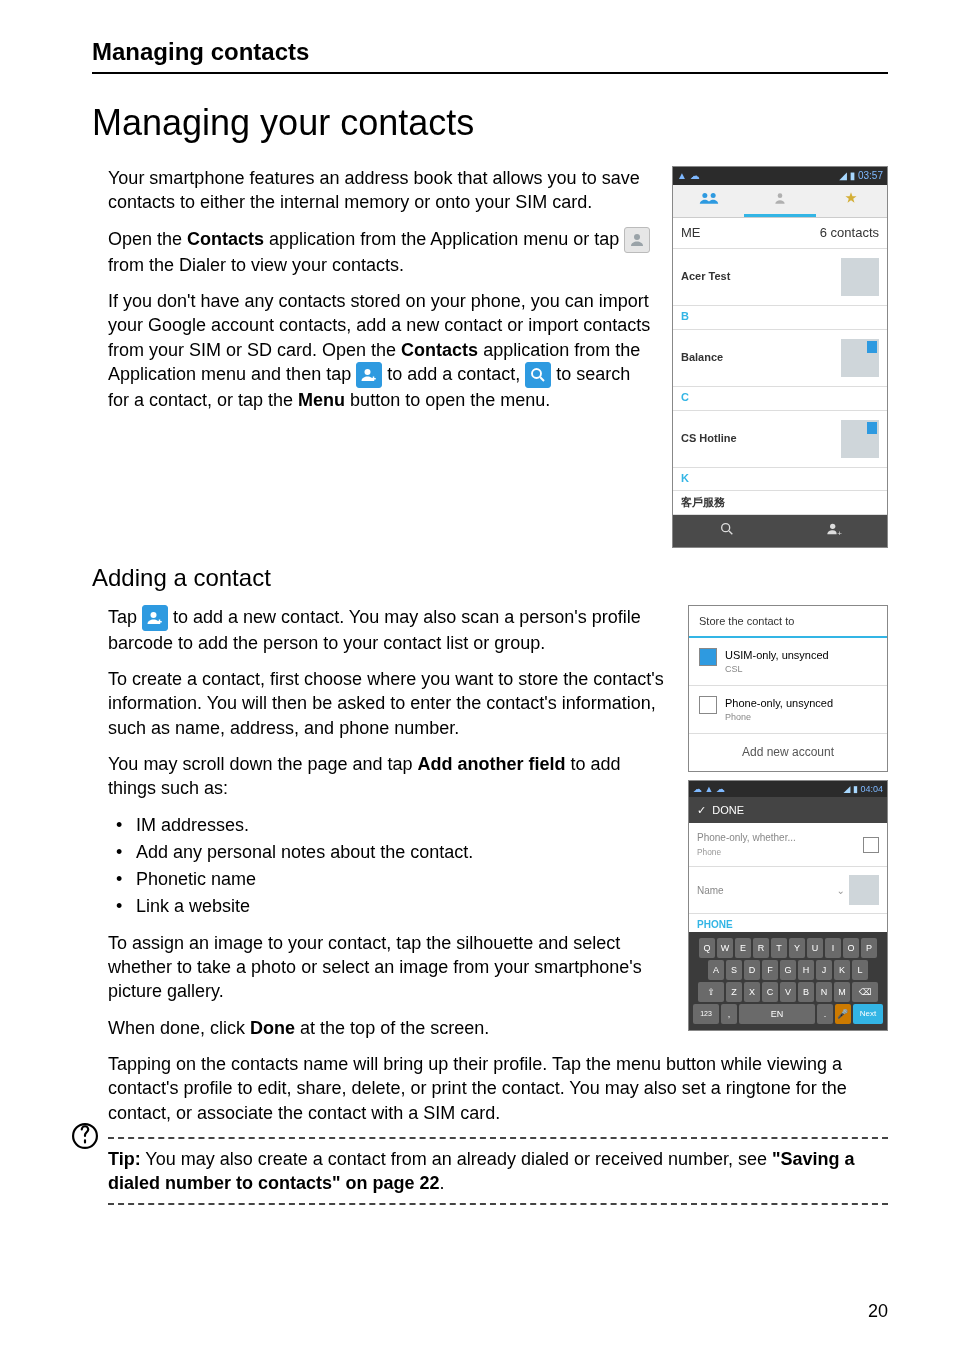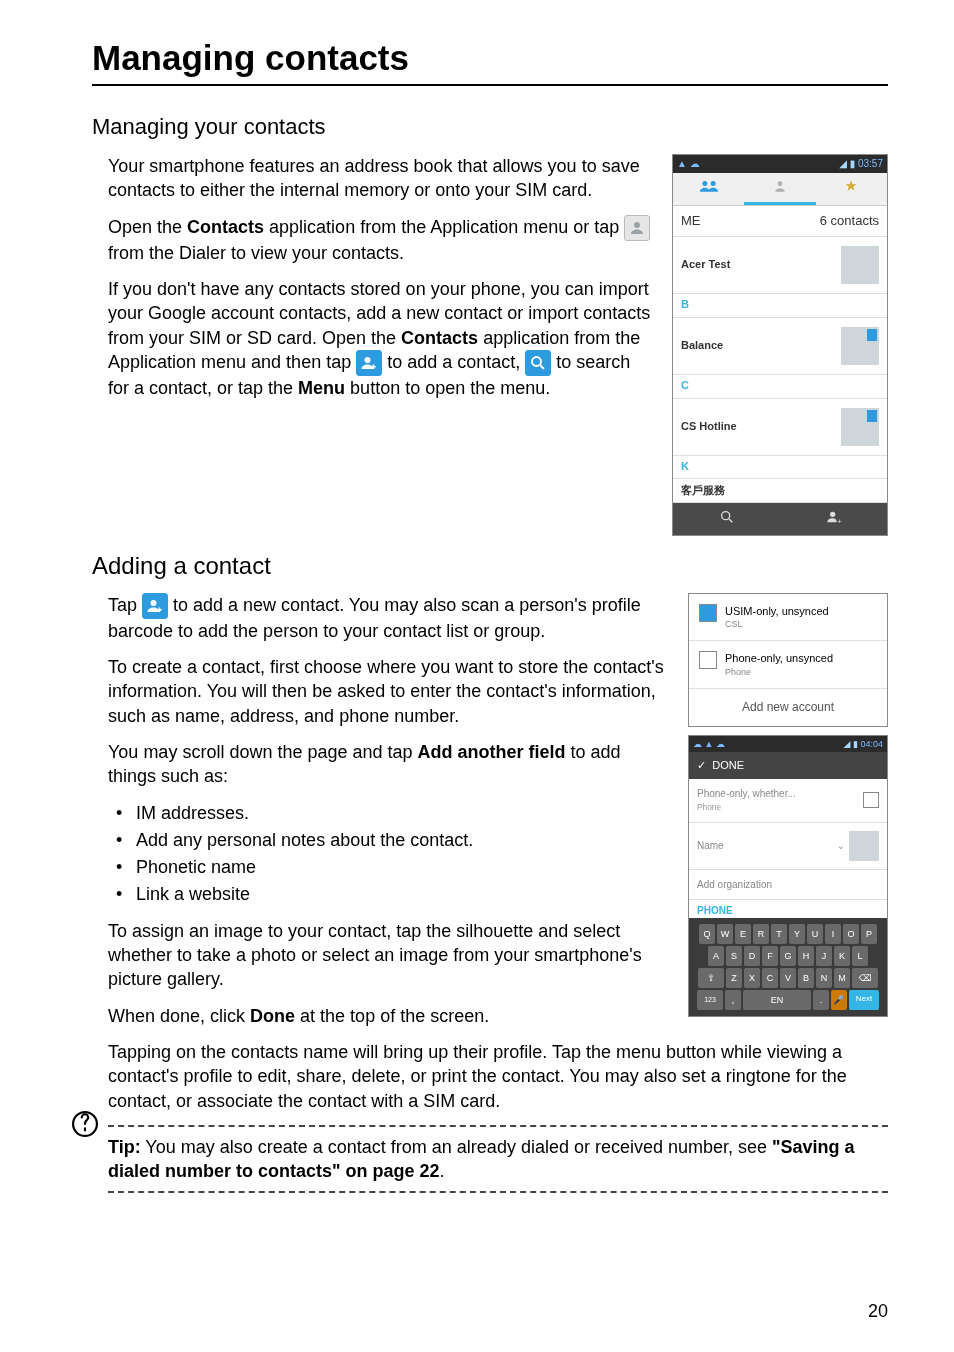--- a/index.html
+++ b/index.html
@@ -4,22 +4,22 @@
 <style>
   * { box-sizing: border-box; margin: 0; padding: 0; }
   html, body { width: 954px; height: 1352px; }
   body {
     font-family: Arial, Helvetica, sans-serif;
     background: #fff;
     color: #000;
     padding: 38px 66px 30px 92px;
     position: relative;
   }
-  .h1 { font-size: 35px; font-weight: bold; border-bottom: 2px solid #000; padding-bottom: 6px; margin-bottom: 28px; }
-  .h2 { font-size: 22px; font-weight: normal; margin-bottom: 14px; }
+  .h1 { font-size: 24px; font-weight: bold; border-bottom: 2px solid #000; padding-bottom: 6px; margin-bottom: 28px; }
+  .h2 { font-size: 36px; font-weight: normal; margin-bottom: 22px; }
   .h3 { font-size: 24px; font-weight: normal; margin: 14px 0 10px 12px; }
 
   .content { font-size: 18px; line-height: 1.35; }
 
   .section-with-figure { display: flex; gap: 18px; }
   .section-with-figure .text { flex: 1; }
   .section-with-figure .fig { flex: 0 0 auto; }
 
   .p { margin-bottom: 12px; }
   .indent-body { padding: 0 0 0 16px; }
@@ -95,21 +95,21 @@
   .form-shot { width:200px; border:1px solid #888; background:#fff; font-size:10px; margin-top:8px;}
   .form-shot .statusbar { background:#2b2b2b; color:#7fb9ff; display:flex; justify-content:space-between; padding:2px 4px; font-size:9px;}
   .form-shot .donebar { background:#444; color:#fff; padding:6px 8px; font-size:11px; display:flex; align-items:center; gap:6px;}
   .form-shot .frow { padding:8px 8px; border-bottom:1px solid #ddd; color:#888; display:flex; justify-content:space-between; align-items:center;}
   .form-shot .sect { color:#33b5e5; font-weight:bold; padding:4px 8px 0;}
   .form-shot .kbd { background:#3b3b3b; padding:4px; }
   .form-shot .krow { display:flex; gap:2px; justify-content:center; margin:2px 0;}
   .form-shot .key { background:#6a6a6a; color:#fff; width:16px; height:20px; font-size:9px; display:flex; align-items:center; justify-content:center; border-radius:2px;}
   .form-shot .key.wide{ width:26px; }
   .form-shot .key.next{ background:#33b5e5; width:30px; font-size:8px;}
-  .form-shot .key.sp{ width:68px; }
+  .form-shot .key.sp{ width:76px; }
   .form-shot .avatar-ph { width:30px; height:30px; background:#cfd6da; }
 </style>
 </head>
 <body>
 
 <h1 class="h1">Managing contacts</h1>
 
 <h2 class="h2">Managing your contacts</h2>
 
 <div class="content indent-body">
@@ -230,20 +230,21 @@
         <li>Link a website</li>
       </ul>
       <p class="p">To assign an image to your contact, tap the silhouette and select whether to take a photo or select an image from your smartphone's picture gallery.</p>
       <p class="p">
         <span>When done, click </span><span class="bold">Done</span><span> at the top of the screen.</span>
       </p>
     </div>
 
     <div class="fig">
       <div class="popup-shot">
+        <div class="ptitle">Store the contact to</div>
         <div class="popt">
             <span class="icon sim"></span>
             <span><span>USIM-only, unsynced</span><small>CSL</small></span>
           </div>
         <div class="popt">
             <span class="icon"></span>
             <span><span>Phone-only, unsynced</span><small>Phone</small></span>
           </div>
         <div class="addacc">Add new account</div>
       </div>
@@ -261,21 +262,20 @@
             <span><span>Phone-only, whether...</span><br><small style="color:#999">Phone</small></span>
             <span class="icon" style="width:16px;height:16px;border:1px solid #888;display:inline-block"></span>
           </div>
         <div class="frow">
             <span>Name</span>
             <span style="display:flex;gap:4px;align-items:center">
               <span style="color:#999">⌄</span>
               <span class="avatar-ph"></span>
             </span>
           </div>
-        <div class="frow">Add organization</div>
         <div class="sect">PHONE</div>
         <div class="kbd">
           <div class="krow">
               <span class="key">Q</span>
               <span class="key">W</span>
               <span class="key">E</span>
               <span class="key">R</span>
               <span class="key">T</span>
               <span class="key">Y</span>
               <span class="key">U</span>

